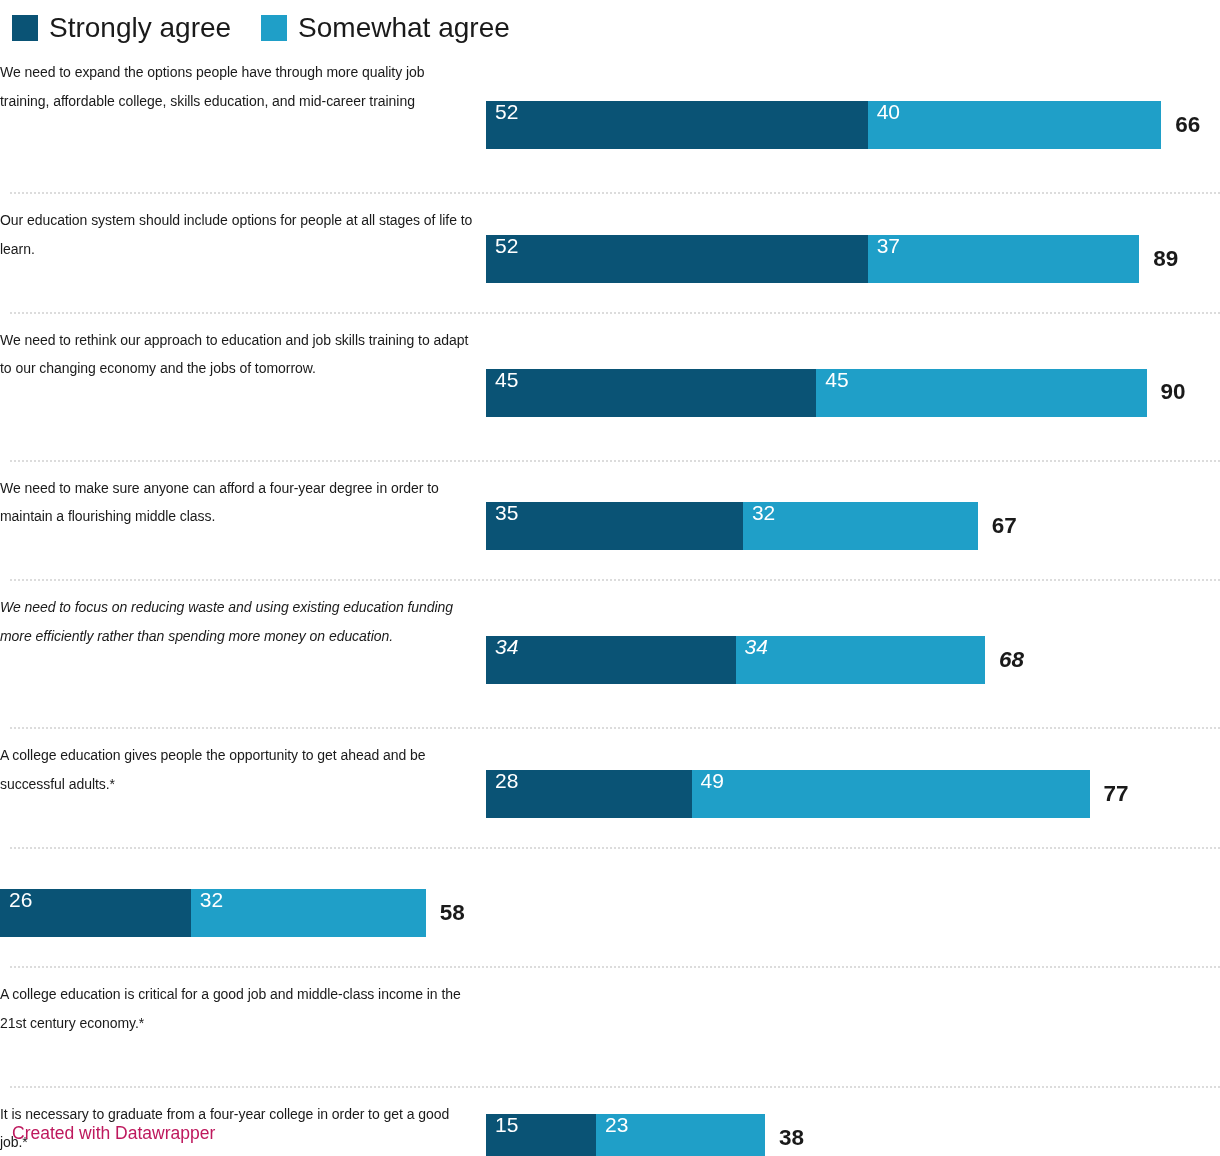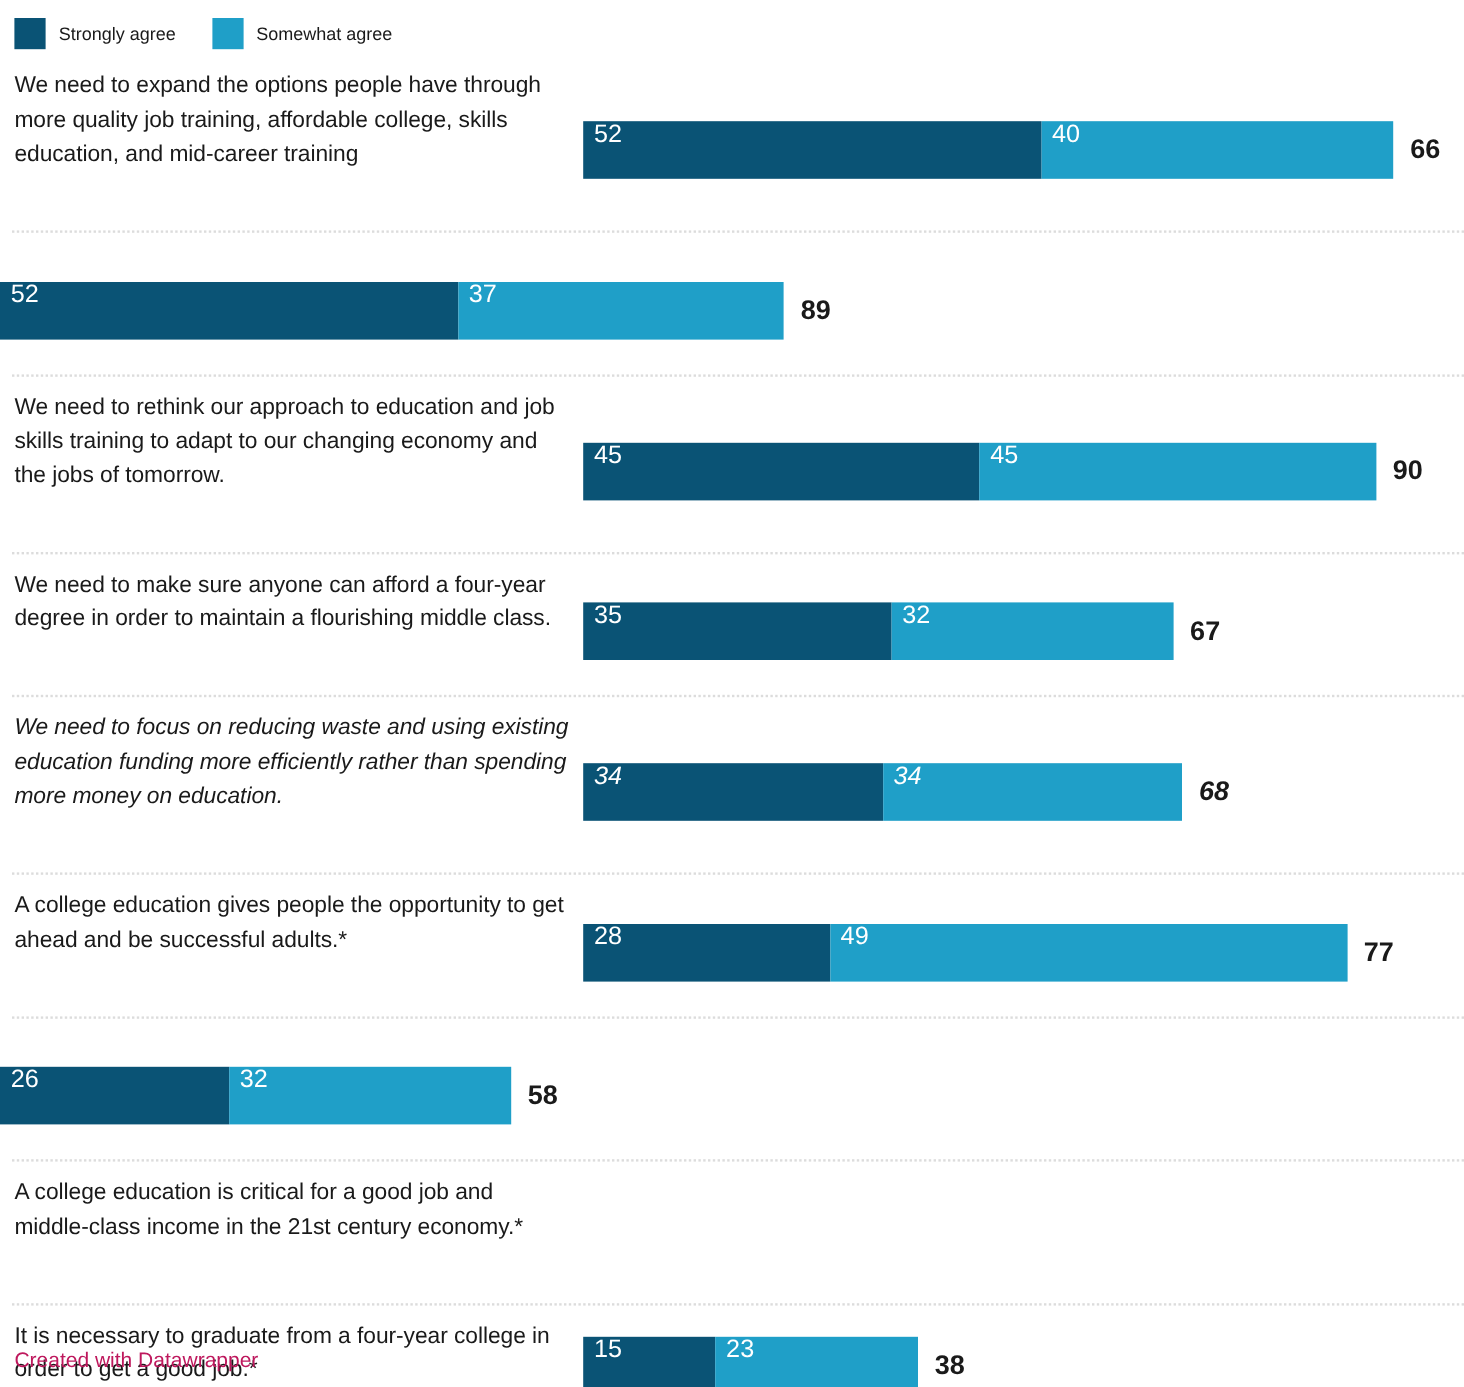--- a/index.html
+++ b/index.html
@@ -35,21 +35,21 @@
     align-items: center;
     margin-right: 30px;
   }
   .legend-swatch {
     width: 26px;
     height: 26px;
     display: block;
     flex: 0 0 auto;
   }
   .legend-label {
-    font-size: 15px;
+    font-size: 28px;
     color: #1a1a1a;
     margin-left: 11px;
     white-space: nowrap;
     line-height: 1;
   }
 
   
   .rows {
     position: relative;
     padding: 0;
@@ -67,23 +67,23 @@
     right: 0px;
     top: 0;
     height: 0;
     border-top: 2px dotted #dcdcdc;
   }
 
   .row-label {
     width: 486px;
     flex: 0 0 486px;
     box-sizing: border-box;
-    padding-left: 12px;
+    padding-left: 0;
     padding-right: 12px;
-    font-size: 19px;
+    font-size: 14px;
     line-height: 28.5px;
     color: #1a1a1a;
     letter-spacing: -0.05px;
   }
 
   .row-bars {
     position: relative;
     flex: 1 1 auto;
     align-self: center;
   }
@@ -154,20 +154,21 @@
             </div>
             <div class="seg" style="background: rgb(31, 159, 200); width: 293.6px;">
               <span class="seg-value">40</span>
             </div>
             <div class="total-value">66</div>
           </div>
         </div>
       </div>
       <div class="row" style="height: 119.5px; padding-top: 14px;">
         <div class="row-divider"></div>
+        <div class="row-label">Our education system should include options for people at all stages of life to learn.</div>
         <div class="row-bars">
           <div class="bar-track">
             <div class="seg" style="background: rgb(10, 83, 117); width: 381.68px;">
               <span class="seg-value">52</span>
             </div>
             <div class="seg" style="background: rgb(31, 159, 200); width: 271.58px;">
               <span class="seg-value">37</span>
             </div>
             <div class="total-value">89</div>
           </div>
@@ -219,21 +220,21 @@
         </div>
       </div>
       <div class="row" style="height: 119.5px; padding-top: 14px;">
         <div class="row-divider"></div>
         <div class="row-label">A college education gives people the opportunity to get ahead and be successful adults.*</div>
         <div class="row-bars">
           <div class="bar-track">
             <div class="seg" style="background: rgb(10, 83, 117); width: 205.52px;">
               <span class="seg-value">28</span>
             </div>
-            <div class="seg" style="background: rgb(31, 159, 200); width: 431px;">
+            <div class="seg" style="background: rgb(31, 159, 200); width: 398px;">
               <span class="seg-value">49</span>
             </div>
             <div class="total-value">77</div>
           </div>
         </div>
       </div>
       <div class="row" style="height: 119.5px; padding-top: 14px;">
         <div class="row-divider"></div>
         <div class="row-bars">
           <div class="bar-track">

